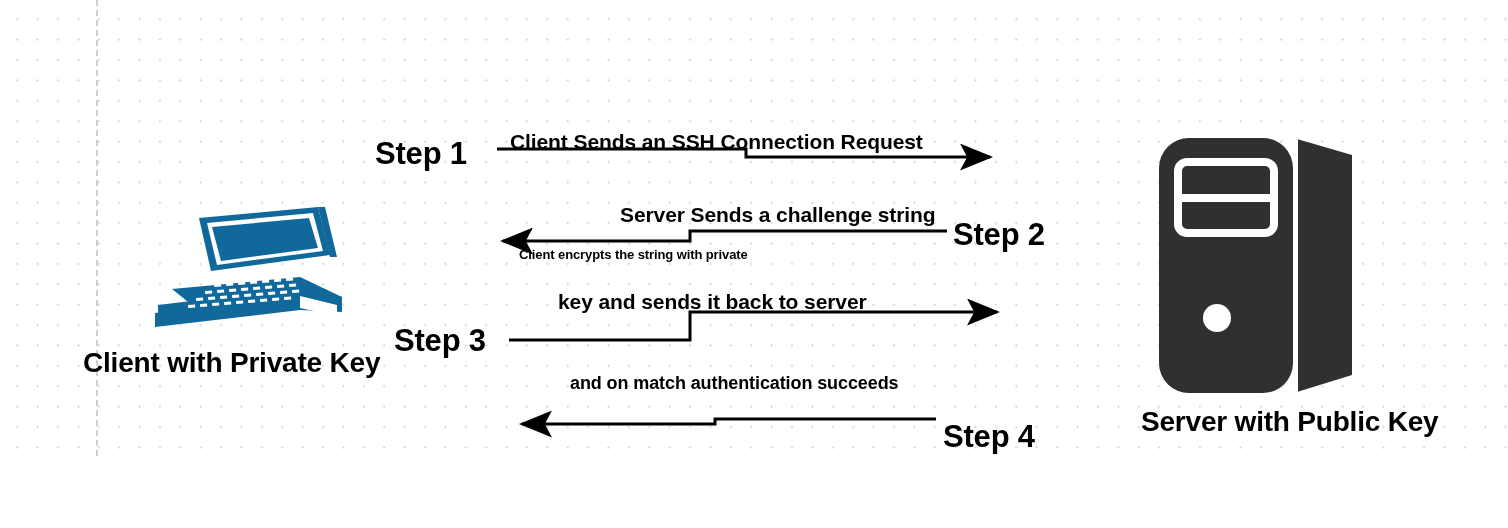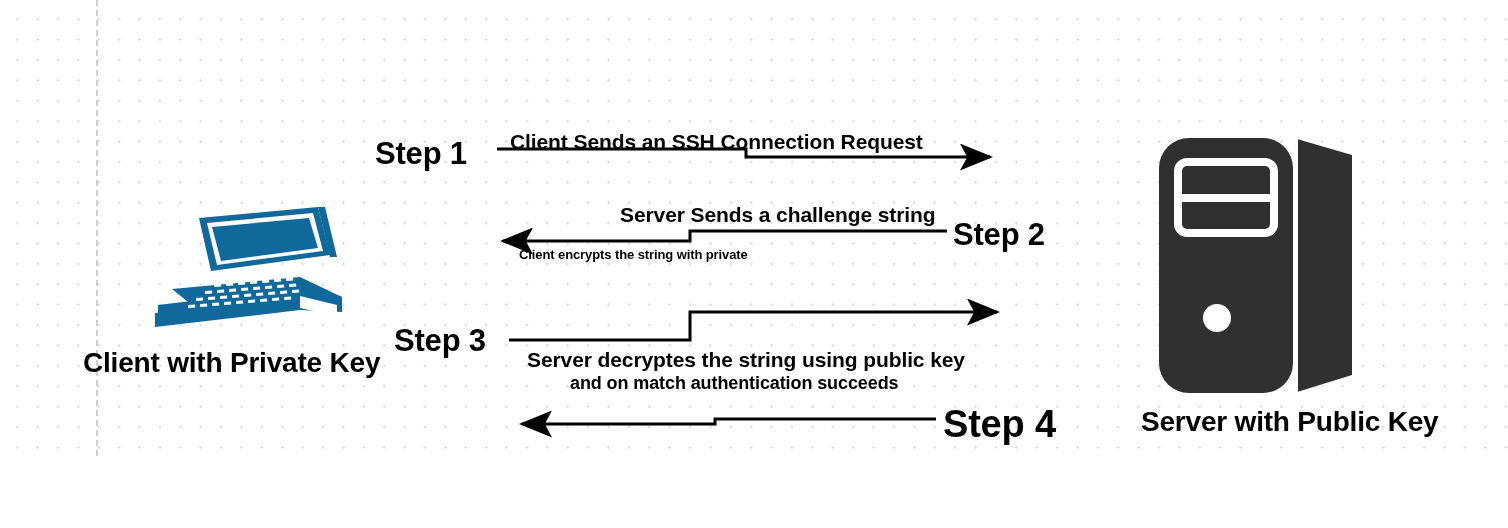--- a/index.html
+++ b/index.html
@@ -172,21 +172,21 @@
   </svg>
 
   <div class="step-label" style="left:375px; top:138px; font-size:31px;">Step 1</div>
   <div class="msg" style="left:510px; top:130px; font-size:21px;">Client Sends an SSH Connection Request</div>
 
   <div class="step-label" style="left:953px; top:219px; font-size:31px;">Step 2</div>
   <div class="msg" style="left:584px; top:203px; font-size:21px;margin-left:36px;">Server Sends a challenge string</div>
 
   <div class="step-label" style="left:394px; top:325px; font-size:31px;">Step 3</div>
   <div class="msg" style="left:519px; top:248px; font-size:13px;">Client encrypts the string with private</div>
+  <div class="msg" style="left:558px; top:290px; font-size:21px;">key and sends it back to server</div>
 
-  <div class="step-label" style="left:943px; top:405px; font-size:38px;">Step 4</div>
-  <div class="msg" style="left:527px; top:348px; font-size:21px;">Server decryptes the string using public key</div>
+  <div class="step-label" style="left:943px; top:421px; font-size:31px;">Step 4</div>
   <div class="msg" style="left:570px; top:373px; font-size:18px;">and on match authentication succeeds</div>
 
   <div class="node-label" style="left:55px; top:349px; font-size:28px;">Client with Private Key</div>
   <div class="node-label" style="left:1113px; top:408px; font-size:28px;">Server with Public Key</div>
 
 </div>
 
 </body></html>

